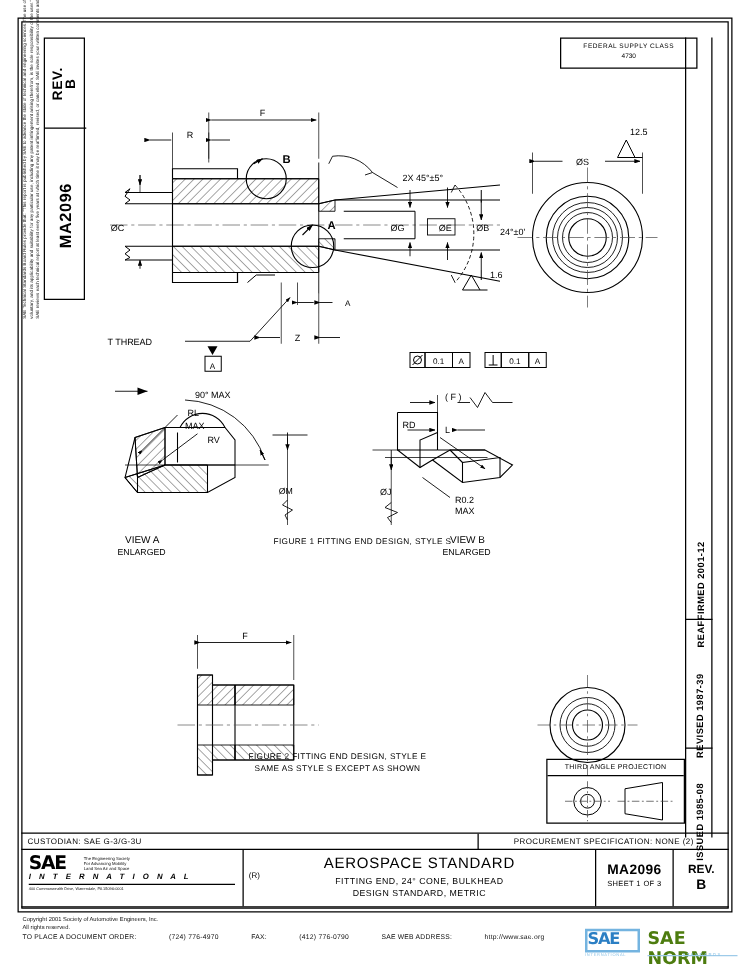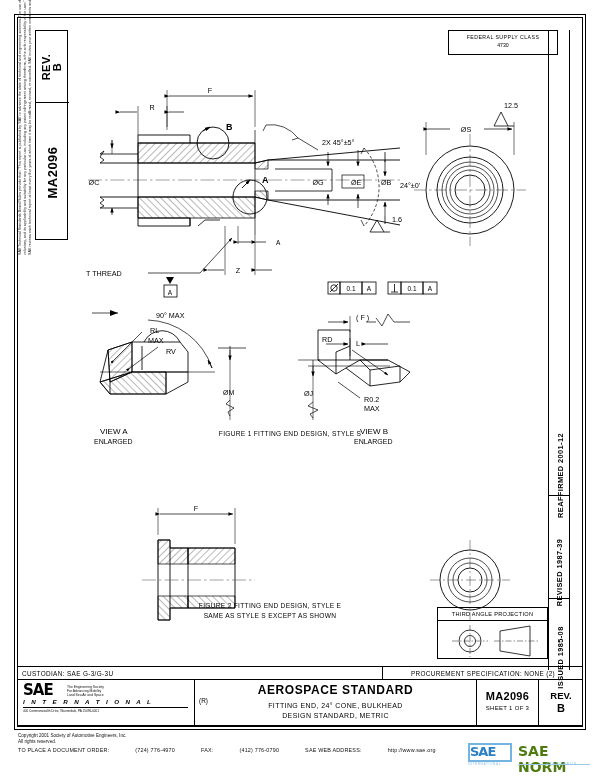--- a/index.html
+++ b/index.html
@@ -78,21 +78,21 @@
   .tb-row2{position:absolute;left:0;top:14px;width:566px;height:46px;
       border-bottom:1px solid #000;box-sizing:border-box;}
   .tb-logo{position:absolute;left:0;top:0;width:178px;height:45px;
       border-right:1px solid #000;box-sizing:border-box;padding:4px 6px;}
   .tb-mid{position:absolute;left:178px;top:0;width:282px;height:45px;
       border-right:1px solid #000;box-sizing:border-box;}
   .tb-num{position:absolute;left:460px;top:0;width:62px;height:45px;
       border-right:1px solid #000;box-sizing:border-box;text-align:center;padding-top:10px;}
   .tb-rev{position:absolute;left:522px;top:0;width:44px;height:45px;
       box-sizing:border-box;text-align:center;padding-top:10px;}
-  .as-title{text-align:center;font-size:12px;font-weight:bold;letter-spacing:.6px;
+  .as-title{text-align:center;font-size:12px;font-weight:normal;letter-spacing:.6px;
       margin-top:3px;}
   .as-sub{font-size:7px;letter-spacing:.4px;text-align:center;margin-top:5px;}
   .as-sub2{font-size:7px;letter-spacing:.4px;text-align:center;margin-top:3px;}
   .fr-tag{position:absolute;left:4px;top:17px;font-size:6.4px;}
   .num-big{font-size:11px;font-weight:bold;letter-spacing:.3px;}
   .num-small{font-size:6px;margin-top:3px;letter-spacing:.3px;}
   .rev-big{font-size:9.5px;font-weight:bold;}
   .rev-let{font-size:11px;font-weight:bold;margin-top:1px;}
 
   

